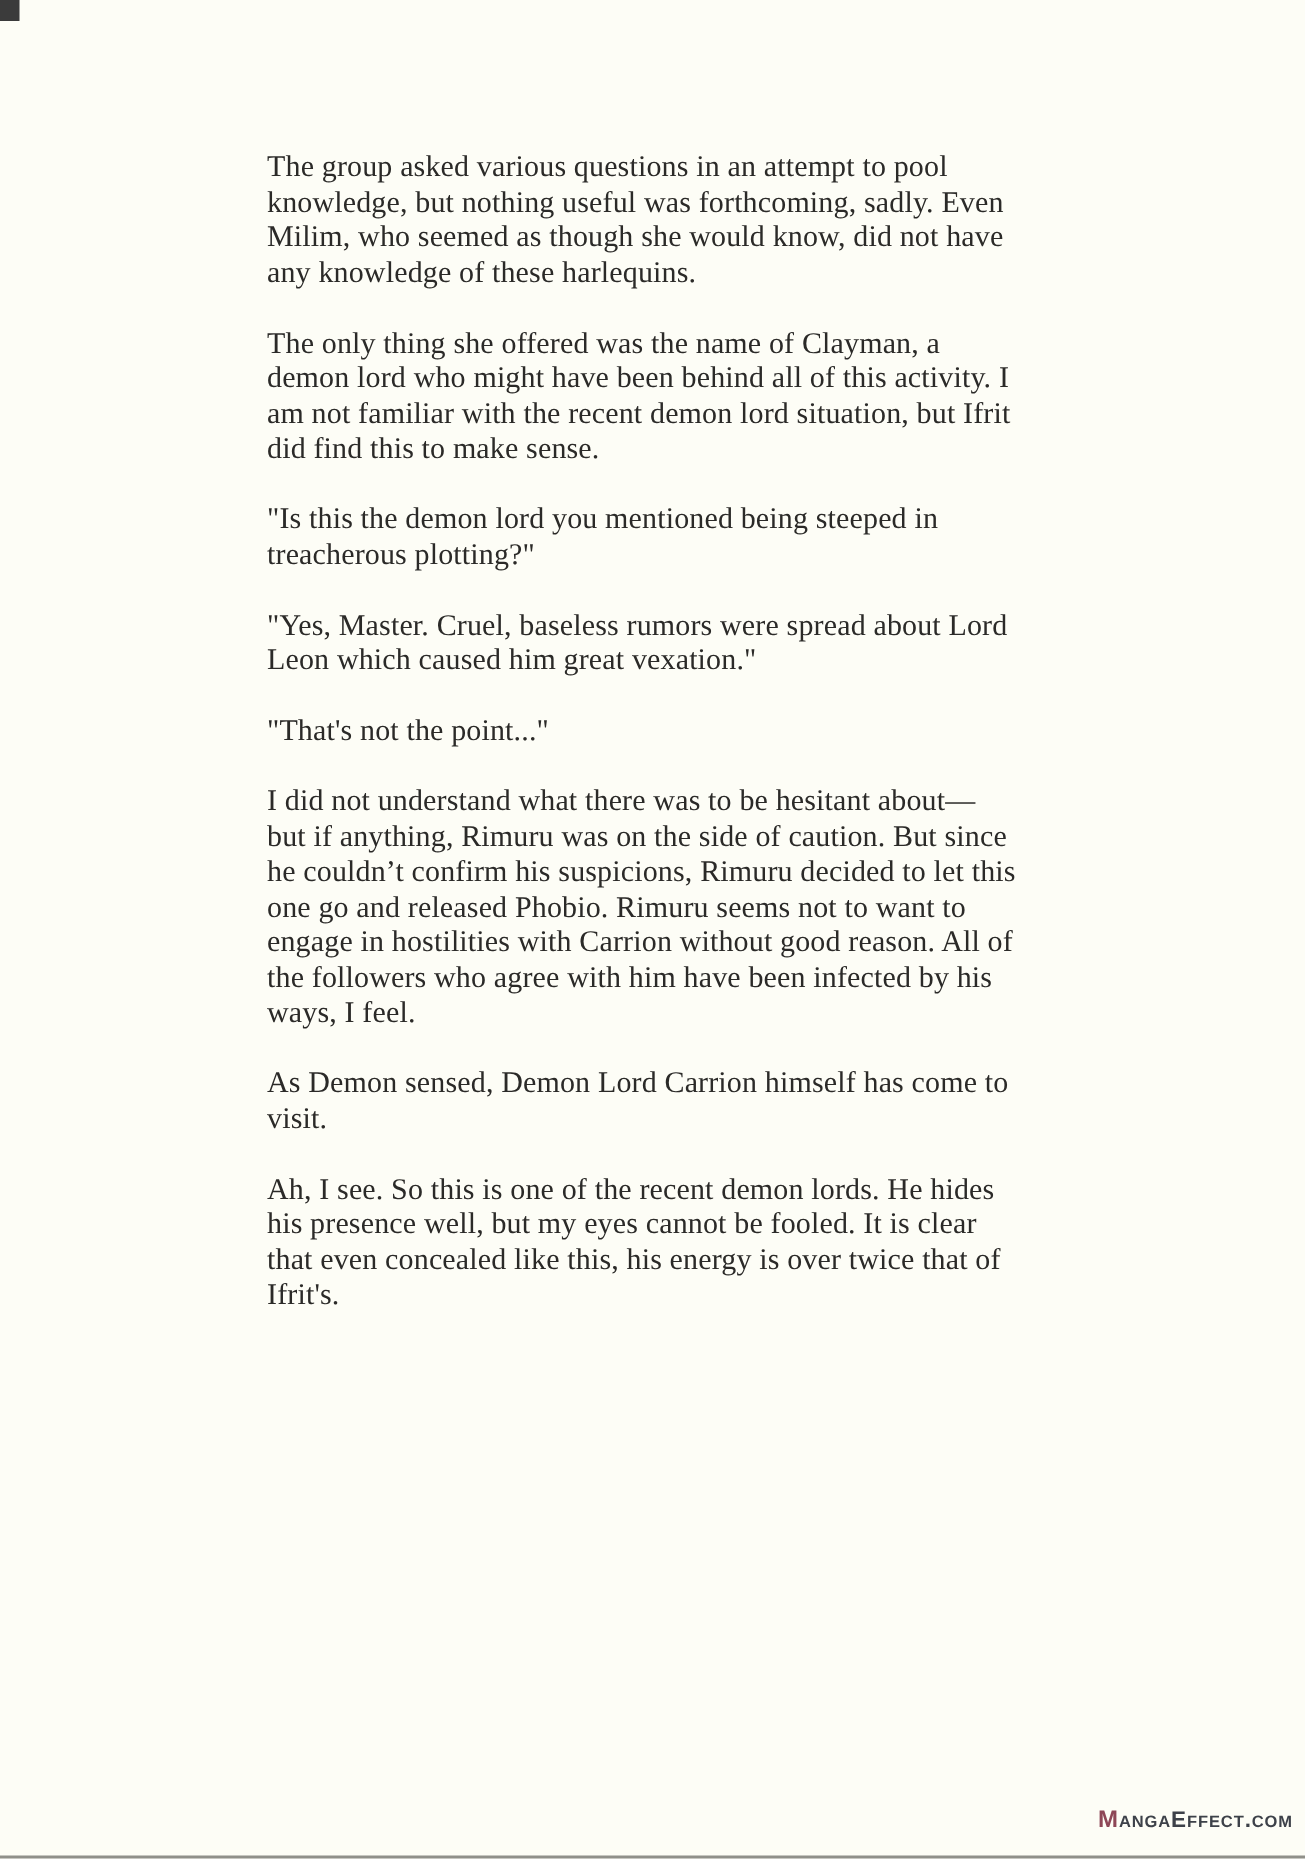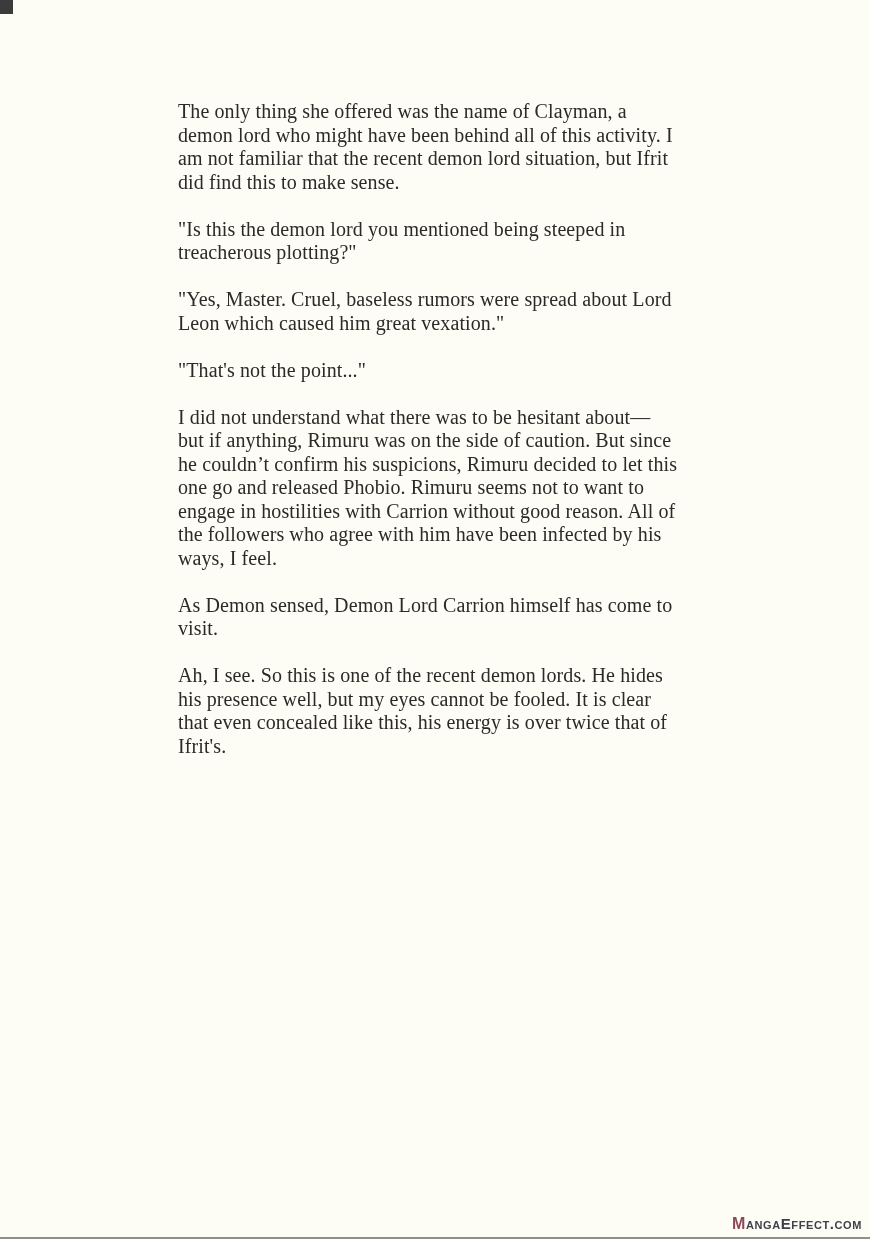--- a/index.html
+++ b/index.html
@@ -37,21 +37,21 @@
     line-height: 23.5px;
     letter-spacing: 0.1px;
   }
   .text-column p {
     margin: 0 0 23.5px 0;
     white-space: pre-line;
   }
   .watermark {
     position: absolute;
     right: 8px;
-    bottom: 7px;
+    bottom: 17px;
     font-family: "Liberation Sans", sans-serif;
     font-weight: bold;
     color: #3d4149;
     letter-spacing: 0.6px;
     line-height: 1;
   }
   .watermark .wm-prefix {
     color: #8e4757;
     font-size: 16px;
   }
@@ -69,23 +69,27 @@
   }
 </style>
 </head>
 <body>
 
 <div class="page">
 
   <div class="corner-mark"></div>
 
   <main class="text-column">
+    <p>The group asked various questions in an attempt to pool
+knowledge, but nothing useful was forthcoming, sadly. Even
+Milim, who seemed as though she would know, did not have
+any knowledge of these harlequins.</p>
     <p>The only thing she offered was the name of Clayman, a
 demon lord who might have been behind all of this activity. I
-am not familiar that the recent demon lord situation, but Ifrit
+am not familiar with the recent demon lord situation, but Ifrit
 did find this to make sense.</p>
     <p>"Is this the demon lord you mentioned being steeped in
 treacherous plotting?"</p>
     <p>"Yes, Master. Cruel, baseless rumors were spread about Lord
 Leon which caused him great vexation."</p>
     <p>"That's not the point..."</p>
     <p>I did not understand what there was to be hesitant about—
 but if anything, Rimuru was on the side of caution. But since
 he couldn’t confirm his suspicions, Rimuru decided to let this
 one go and released Phobio. Rimuru seems not to want to

